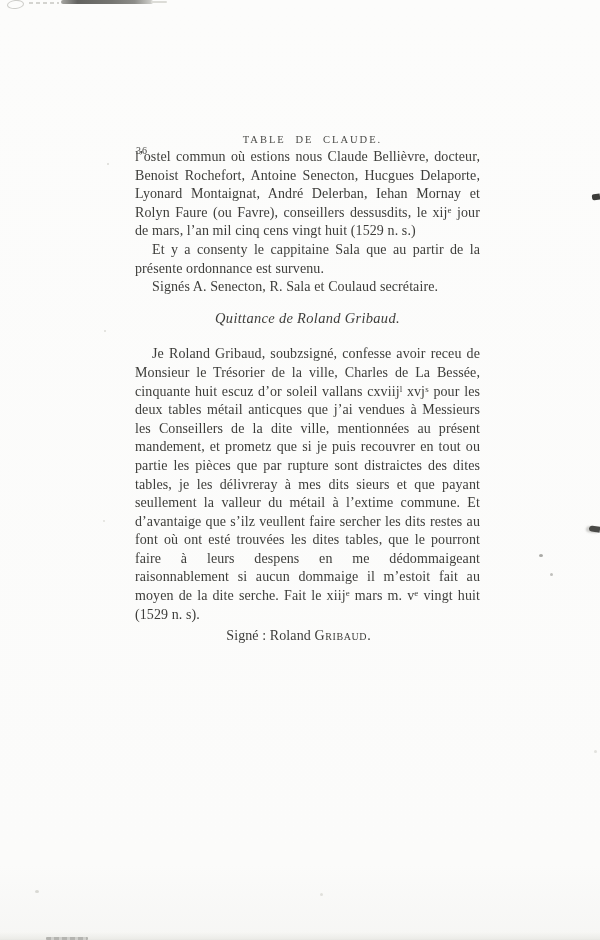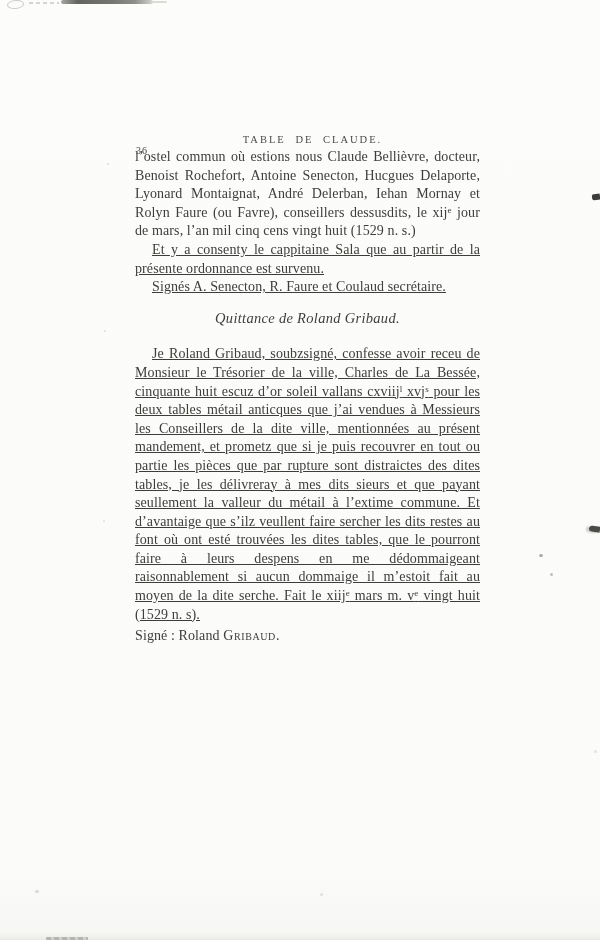--- a/index.html
+++ b/index.html
@@ -21,26 +21,26 @@
     font-size: 10.5px; font-weight: normal; letter-spacing: 2px; word-spacing: 5px; color: #4a4a47;
   }
 
   
   .text-block {
     position: absolute; top: 148px; left: 135px; width: 345px;
     font-size: 14px; line-height: 18.6px; text-align: justify;
     color: #3d3d3a; letter-spacing: 0.1px;
   }
   .text-block p { margin: 0; }
-  p.indent { text-indent: 17px; text-decoration: underline; }
+  p.indent { text-indent: 17px; }
   .section-heading {
     font-style: italic; font-weight: normal; font-size: 14.5px;
     text-align: center; margin: 12px 0 18px; letter-spacing: 0.3px; color: #3e3e3b;
   }
-  .signature { text-align: left; padding-right: 18px; margin-top: 3px !important; }
+  .signature { text-align: center; padding-right: 18px; margin-top: 3px !important; }
   sup { font-size: 9px; line-height: 0; position: relative; top: -4px; vertical-align: baseline; }
   .sc { font-variant: small-caps; letter-spacing: 0.6px; }
 
   
   .artifact { position: absolute; pointer-events: none; }
   .smudge-oval { left: 7px; top: 0px; width: 15px; height: 7px; border: 1px solid #cdcdc9; border-radius: 50%; transform: rotate(-6deg); }
   .smudge-dashes {
     left: 29px; top: 2px; width: 30px; height: 2px;
     background: repeating-linear-gradient(90deg, #d4d4d0 0 4px, transparent 4px 7px);
   }
@@ -92,19 +92,19 @@
   <div class="artifact bottom-dashes"></div>
 
   <header class="running-header">
     <span class="page-number">36</span>
     <span class="running-head">TABLE DE CLAUDE.</span>
   </header>
 
   <main class="text-block">
     <p>l’ostel commun où estions nous Claude Bellièvre, docteur, Benoist Rochefort, Antoine Senecton, Hucgues Delaporte, Lyonard Montaignat, André Delerban, Iehan Mornay et Rolyn Faure (ou Favre), conseillers dessusdits, le xij<sup>e</sup> jour de mars, l’an mil cinq cens vingt huit (1529 n. s.)</p>
     <p class="indent">Et y a consenty le cappitaine Sala que au partir de la présente ordonnance est survenu.</p>
-    <p class="indent">Signés A. Senecton, R. Faure et Coulaud secrétaire.</p>
+    <p class="indent">Signés A. Senecton, R. Sala et Coulaud secrétaire.</p>
     <h2 class="section-heading">Quittance de Roland Gribaud.</h2>
     <p class="indent">Je Roland Gribaud, soubzsigné, confesse avoir receu de Monsieur le Trésorier de la ville, Charles de La Bessée, cinquante huit escuz d’or soleil vallans cxviij<sup>l</sup> xvj<sup>s</sup> pour les deux tables métail anticques que j’ai vendues à Messieurs les Conseillers de la dite ville, mentionnées au présent mandement, et prometz que si je puis recouvrer en tout ou partie les pièces que par rupture sont distraictes des dites tables, je les délivreray à mes dits sieurs et que payant seullement la valleur du métail à l’extime commune. Et d’avantaige que s’ilz veullent faire sercher les dits restes au font où ont esté trouvées les dites tables, que le pourront faire à leurs despens en me dédommaigeant raisonnablement si aucun dommaige il m’estoit fait au moyen de la dite serche. Fait le xiij<sup>e</sup> mars m. v<sup>e</sup> vingt huit (1529 n. s).</p>
     <p class="signature">Signé : Roland <span class="sc">Gribaud</span>.</p>
   </main>
 
 </div>
 
 </body></html>

